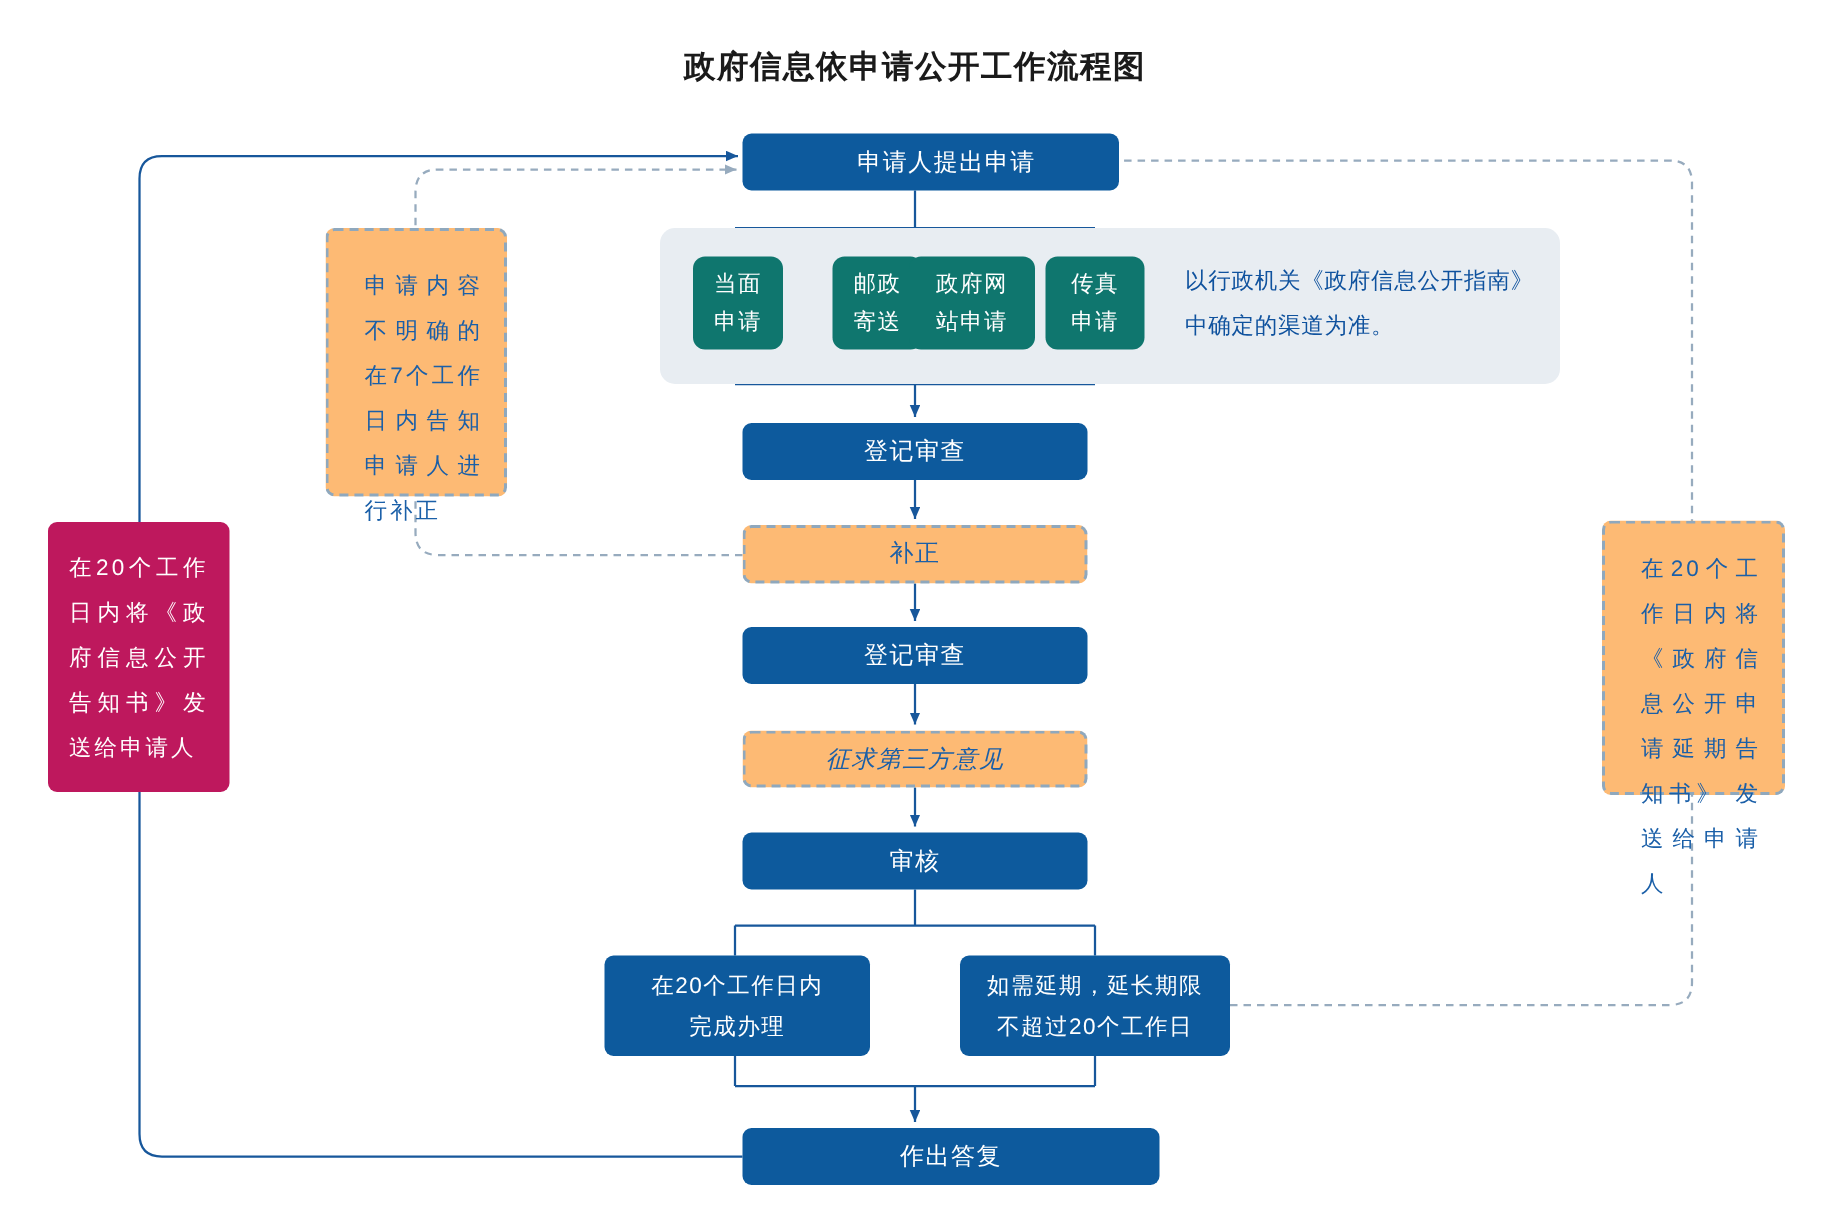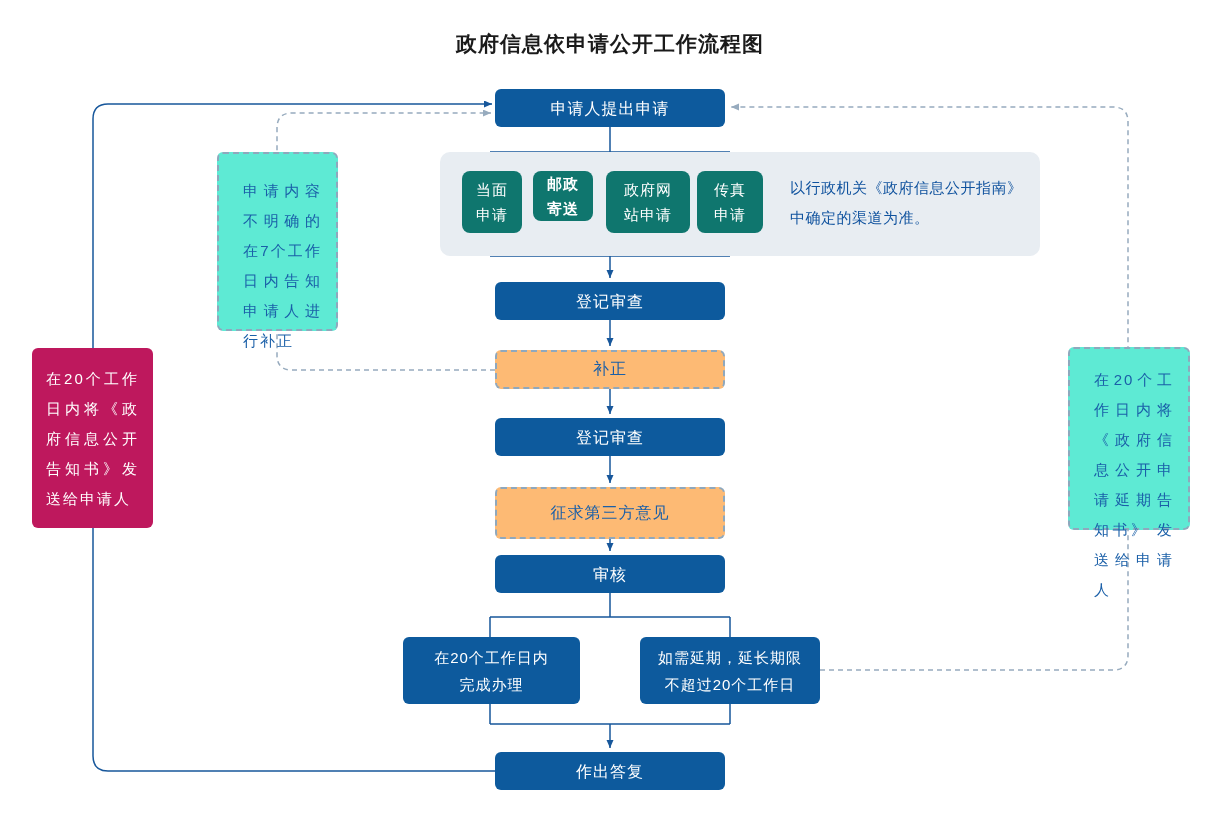--- a/index.html
+++ b/index.html
@@ -33,21 +33,21 @@
   .panel-note{
     position:absolute;color:#0f529e;font-size:15px;line-height:30px;
     white-space:pre-line;letter-spacing:0.5px;
   }
   .tall-note{
     position:absolute;border-radius:6px;box-sizing:border-box;
     font-size:15px;line-height:30px;letter-spacing:2px;text-align:justify;
     padding:16px 14px;
   }
   .tall-dark{background:#be185d;color:#ffffff;}
-  .tall-light{background:#5eead4;border:2px dashed #8fa8bd;color:#1a5fa8;padding-left:24px;}
+  .tall-light{background:#fdba74;border:2px dashed #8fa8bd;color:#1a5fa8;padding-left:24px;}
 </style>
 </head>
 <body>
 
 <div class="canvas">
 
   <svg class="connectors" width="1220" height="821" viewBox="0 0 1220 821">
     <defs>
       <marker id="arrow-dark" markerUnits="userSpaceOnUse" markerWidth="10" markerHeight="9" refX="8" refY="3.5" orient="auto">
         <path d="M0,0 L8,3.5 L0,7 Z" fill="#17579b"></path>
@@ -84,36 +84,36 @@
   </svg>
 
   <div class="title">政府信息依申请公开工作流程图</div>
 
   <div class="panel" style="left:440px;top:152px;width:600px;height:104px;"></div>
   <div class="panel-note" style="left:790px;top:173px;width:250px;">以行政机关《政府信息公开指南》
 中确定的渠道为准。</div>
 
   <div class="channel-box" style="left:462px;top:171px;width:60px;height:62px;">当面
 申请</div>
-  <div class="channel-box" style="left:533px;top:171px;width:60px;height:50px;font-weight:bold;">邮政
+  <div class="channel-box" style="left:555px;top:171px;width:60px;height:62px;">邮政
 寄送</div>
   <div class="channel-box" style="left:606px;top:171px;width:84px;height:62px;">政府网
 站申请</div>
   <div class="channel-box" style="left:697px;top:171px;width:66px;height:62px;">传真
 申请</div>
 
-  <div class="dark-box" style="left:495px;top:89px;width:230px;height:38px;">申请人提出申请</div>
+  <div class="dark-box" style="left:495px;top:89px;width:230px;height:38px;padding-left:21px;">申请人提出申请</div>
   <div class="dark-box" style="left:495px;top:282px;width:230px;height:38px;">登记审查</div>
   <div class="light-box" style="left:495px;top:350px;width:230px;height:39px;">补正</div>
   <div class="dark-box" style="left:495px;top:418px;width:230px;height:38px;">登记审查</div>
-  <div class="light-box" style="left:495px;top:487px;width:230px;height:52px;">征求第三方意见</div>
+  <div class="light-box" style="left:495px;top:487px;width:230px;height:38px;font-style:italic;">征求第三方意见</div>
   <div class="dark-box" style="left:495px;top:555px;width:230px;height:38px;">审核</div>
   <div class="dark-box" style="left:403px;top:637px;width:177px;height:67px;font-size:15px;">在20个工作日内
 完成办理</div>
   <div class="dark-box" style="left:640px;top:637px;width:180px;height:67px;font-size:15px;">如需延期，延长期限
 不超过20个工作日</div>
-  <div class="dark-box" style="left:495px;top:752px;width:230px;height:38px;">作出答复</div>
+  <div class="dark-box" style="left:495px;top:752px;width:278px;height:38px;">作出答复</div>
 
   <div class="tall-note tall-dark" style="left:32px;top:348px;width:121px;height:180px;">在20个工作日内将《政府信息公开告知书》发送给申请人</div>
   <div class="tall-note tall-light" style="left:217px;top:152px;width:121px;height:179px;padding-top:22px;">申请内容不明确的在7个工作日内告知申请人进行补正</div>
   <div class="tall-note tall-light" style="left:1068px;top:347px;width:122px;height:183px;">在20个工作日内将《政府信息公开申请延期告知书》 发送给申请人</div>
 
 </div>
 
 </body></html>

